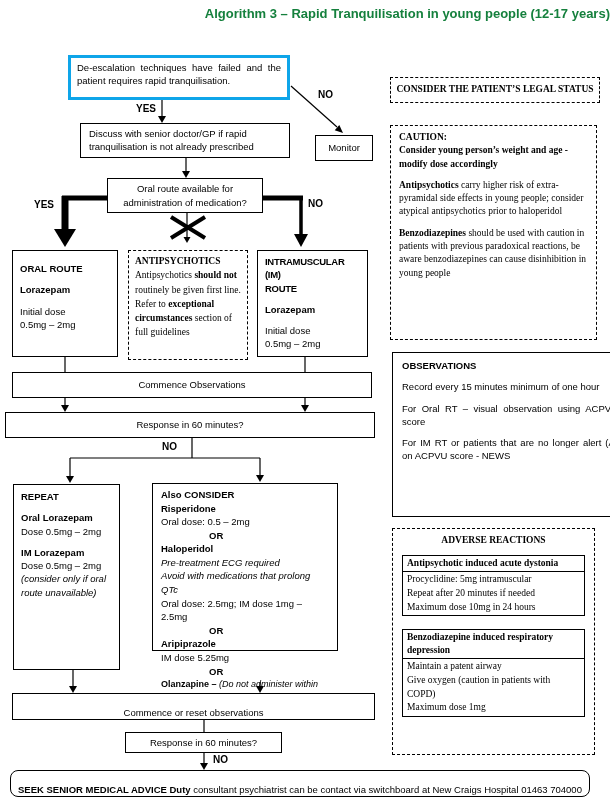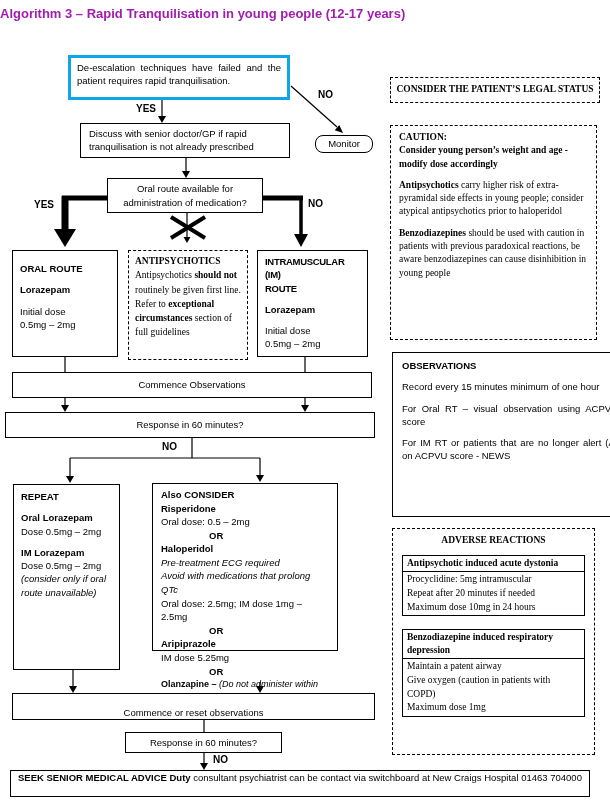--- a/index.html
+++ b/index.html
@@ -5,22 +5,22 @@
   html,body{margin:0;padding:0;background:#fff;}
   #page{position:relative;width:610px;height:804px;background:#fff;
         font-family:"Liberation Sans","DejaVu Sans",sans-serif;color:#000;overflow:hidden;}
   #connectors{position:absolute;left:0;top:0;z-index:0;}
   .box{position:absolute;box-sizing:border-box;background:#fff;border:1px solid #000;
        font-size:9.5px;line-height:1.4;z-index:2;}
   .dashed{border:1.5px dashed #000;font-family:Liberation Serif, serif;}
   .center{display:flex;align-items:center;justify-content:center;text-align:center;}
   .b{font-weight:bold;}
   .i{font-style:italic;}
-  .title{position:absolute;left:0;top:6px;width:610px;text-align:left;
-         font-size:13px;font-weight:bold;color:#a21caf;z-index:2;}
+  .title{position:absolute;left:0;top:6px;width:610px;text-align:right;
+         font-size:13px;font-weight:bold;color:#15803d;z-index:2;}
   .lbl{position:absolute;font-size:10px;font-weight:bold;z-index:3;background:transparent;}
   .thickbox{border:3px solid #0ea5e9;}
   .par{margin:0 0 12px 0;}
   .par:last-child{margin-bottom:0;}
   .or-line{padding-left:48px;font-weight:bold;}
   .rx-table{border:1px solid #000;margin:0 5px;}
   .rx-hd{border-bottom:1px solid #000;font-weight:bold;padding:1px 4px;line-height:1.35;}
   .rx-bd{padding:1px 4px;line-height:1.45;}
   .gap8{height:8px;}
   .just{text-align:justify;}
@@ -87,21 +87,21 @@
   </div>
 
   <div class="box dashed center b" style="left:390px;top:77px;width:210px;height:26px;">
     <span>CONSIDER THE PATIENT’S LEGAL STATUS</span>
   </div>
 
   <div class="box" style="left:80px;top:123px;width:210px;height:35px;padding:2.5px 8px;">
     <span>Discuss with senior doctor/GP if rapid tranquilisation is not already prescribed</span>
   </div>
 
-  <div class="box center" style="left:315px;top:135px;width:58px;height:18px;border-radius:8px;">
+  <div class="box center" style="left:315px;top:135px;width:58px;height:26px;">
     <span>Monitor</span>
   </div>
 
   <div class="box center" style="left:107px;top:178px;width:156px;height:35px;padding:0 8px;">
     <span>Oral route available for administration of medication?</span>
   </div>
 
   <div class="box dashed" style="left:390px;top:125px;width:207px;height:215px;padding:5px 8px;">
     <div class="par" style="margin-bottom:0;">
       <span class="b">CAUTION:</span><br>
@@ -215,21 +215,21 @@
   </div>
 
   <div class="box center" style="left:12px;top:693px;width:363px;height:27px;align-items:flex-end;">
     <span>Commence or reset observations</span>
   </div>
 
   <div class="box center" style="left:125px;top:732px;width:157px;height:21px;">
     <span>Response in 60 minutes?</span>
   </div>
 
-  <div class="box" style="left:10px;top:770px;width:580px;height:27px;display:flex;align-items:flex-start;padding:0 7px;">
+  <div class="box" style="left:10px;top:770px;width:580px;height:27px;display:flex;align-items:flex-end;padding:0 7px;border-radius:8px;">
     <span><span class="b">SEEK SENIOR MEDICAL ADVICE Duty</span><span> consultant psychiatrist can be contact via switchboard at New Craigs Hospital 01463 704000</span></span>
   </div>
 
   <div class="lbl" style="left:136px;top:103px;">YES</div>
   <div class="lbl" style="left:318px;top:89px;">NO</div>
   <div class="lbl" style="left:34px;top:199px;">YES</div>
   <div class="lbl" style="left:308px;top:198px;">NO</div>
   <div class="lbl" style="left:162px;top:441px;">NO</div>
   <div class="lbl" style="left:213px;top:754px;">NO</div>
 

